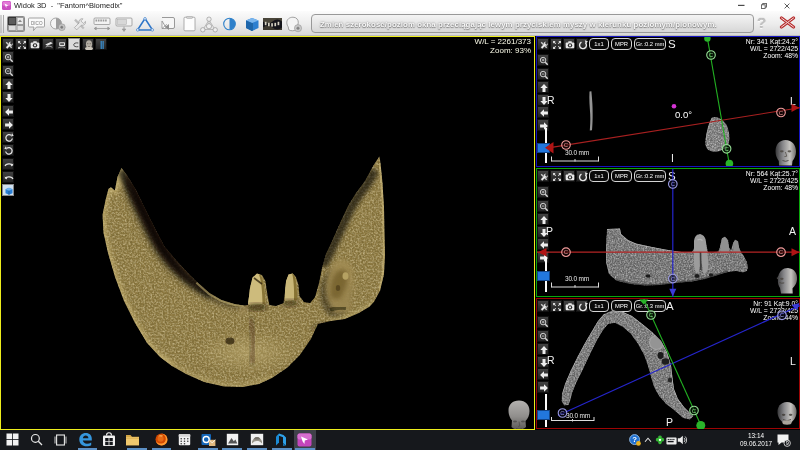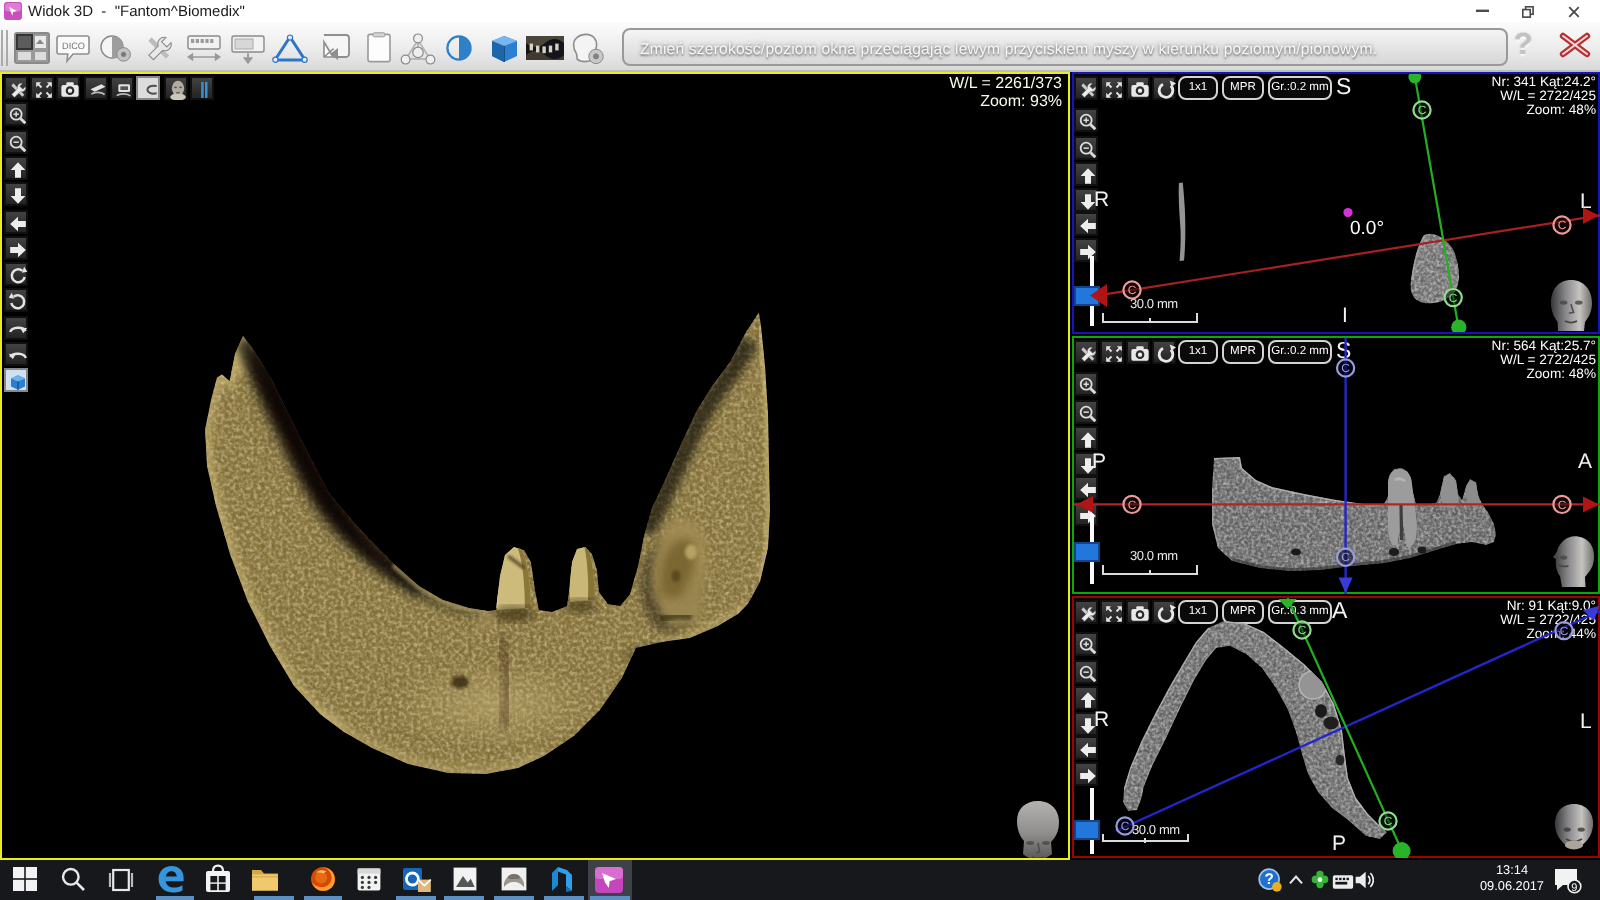--- a/index.html
+++ b/index.html
@@ -9,21 +9,21 @@
 .abs { position:absolute; }
 svg { display:block; }
 
 
 #titlebar { left:0; top:0; width:800px; height:11px; background:#ffffff; }
 #titletxt { left:14px; top:1px; font-size:7.5px; color:#1a1a1a; }
 
 
 #toolbar { left:0; top:11px; width:800px; height:25px; background:linear-gradient(#fcfcfc,#ececec 55%,#d9d9d9); border-bottom:1px solid #bdbdbd; }
 #tooltip { left:311px; top:14px; width:443px; height:19px; border:1px solid #999; border-radius:4px; background:linear-gradient(#f4f4f4,#d7d7d7); }
-#tooltiptxt { left:8px; top:5px; font-size:7.8px; color:#f6f6f6; text-shadow:0 0 2px #777, 0 1px 1px #888; font-weight:normal; white-space:nowrap; letter-spacing:0.1px; }
+#tooltiptxt { left:8px; top:5px; font-size:7.8px; color:#f6f6f6; text-shadow:0 0 2px #777, 0 1px 1px #888; font-weight:bold; white-space:nowrap; letter-spacing:0.1px; }
 
 
 .panel { position:absolute; background:#000; }
 #p3d { left:0; top:36px; width:535px; height:394px; border:1px solid #eded1c; }
 #pan1 { left:536px; top:36px; width:264px; height:131px; border:1px solid #1414c0; }
 #pan2 { left:536px; top:168px; width:264px; height:129px; border:1px solid #0aa80a; }
 #pan3 { left:536px; top:298px; width:264px; height:131px; border:1px solid #9c0404; }
 
 .mico { position:absolute; width:12px; height:12px; background:linear-gradient(#424242,#232323); border:1px solid #101010; }
 .mico.sel { background:#dcdcdc; border-color:#888; }

